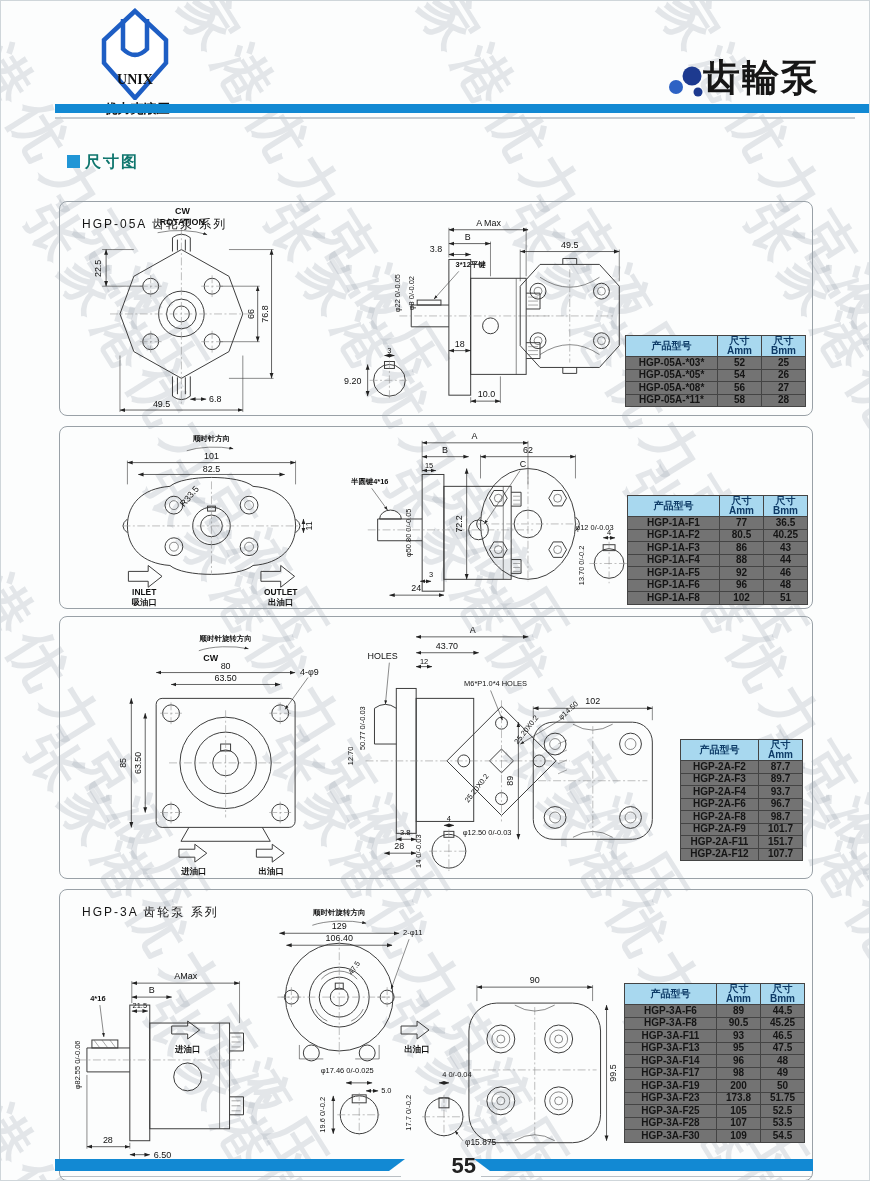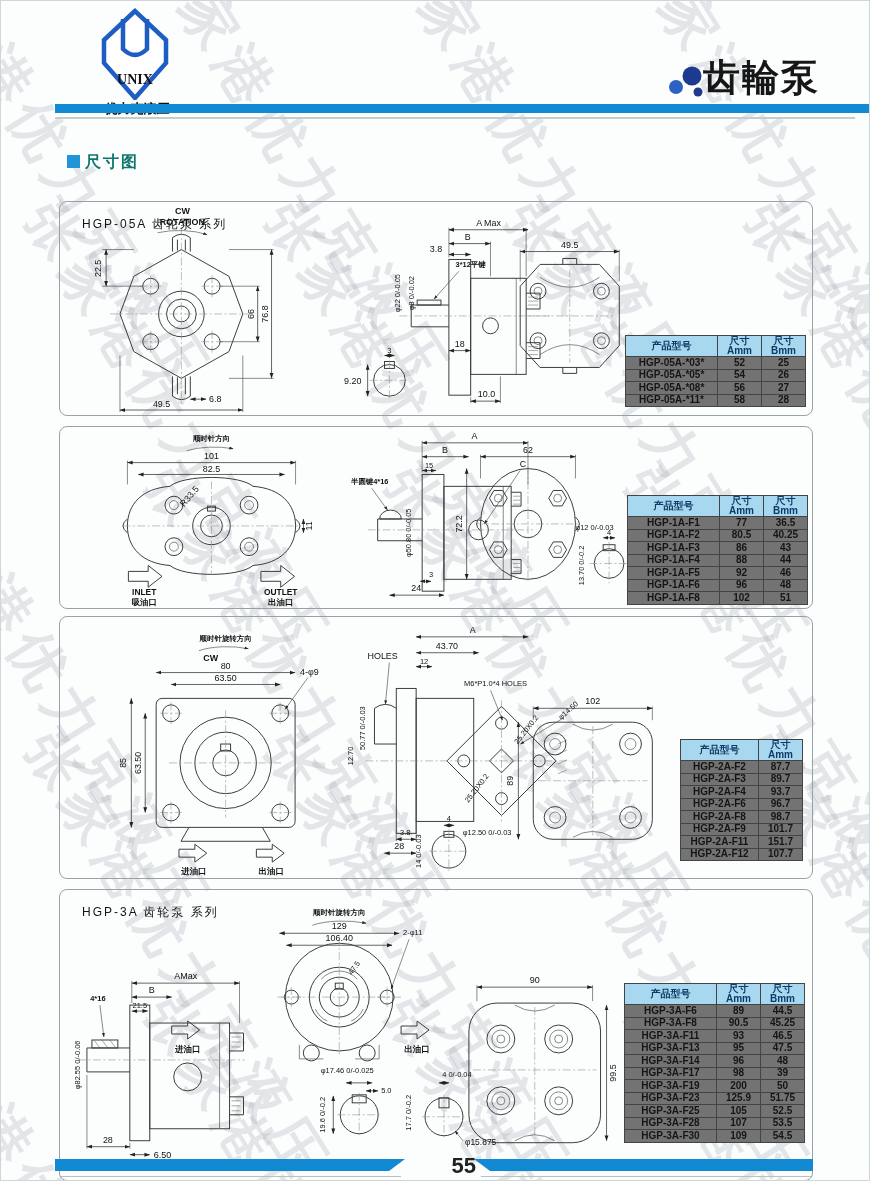--- a/index.html
+++ b/index.html
@@ -655,30 +655,30 @@
               <td>47.5</td>
             </tr>
             <tr>
               <td>HGP-3A-F14</td>
               <td>96</td>
               <td>48</td>
             </tr>
             <tr>
               <td>HGP-3A-F17</td>
               <td>98</td>
-              <td>39</td>
+              <td>49</td>
             </tr>
             <tr>
               <td>HGP-3A-F19</td>
               <td>200</td>
               <td>50</td>
             </tr>
             <tr>
               <td>HGP-3A-F23</td>
-              <td>125.9</td>
+              <td>173.8</td>
               <td>51.75</td>
             </tr>
             <tr>
               <td>HGP-3A-F25</td>
               <td>105</td>
               <td>52.5</td>
             </tr>
             <tr>
               <td>HGP-3A-F28</td>
               <td>107</td>

